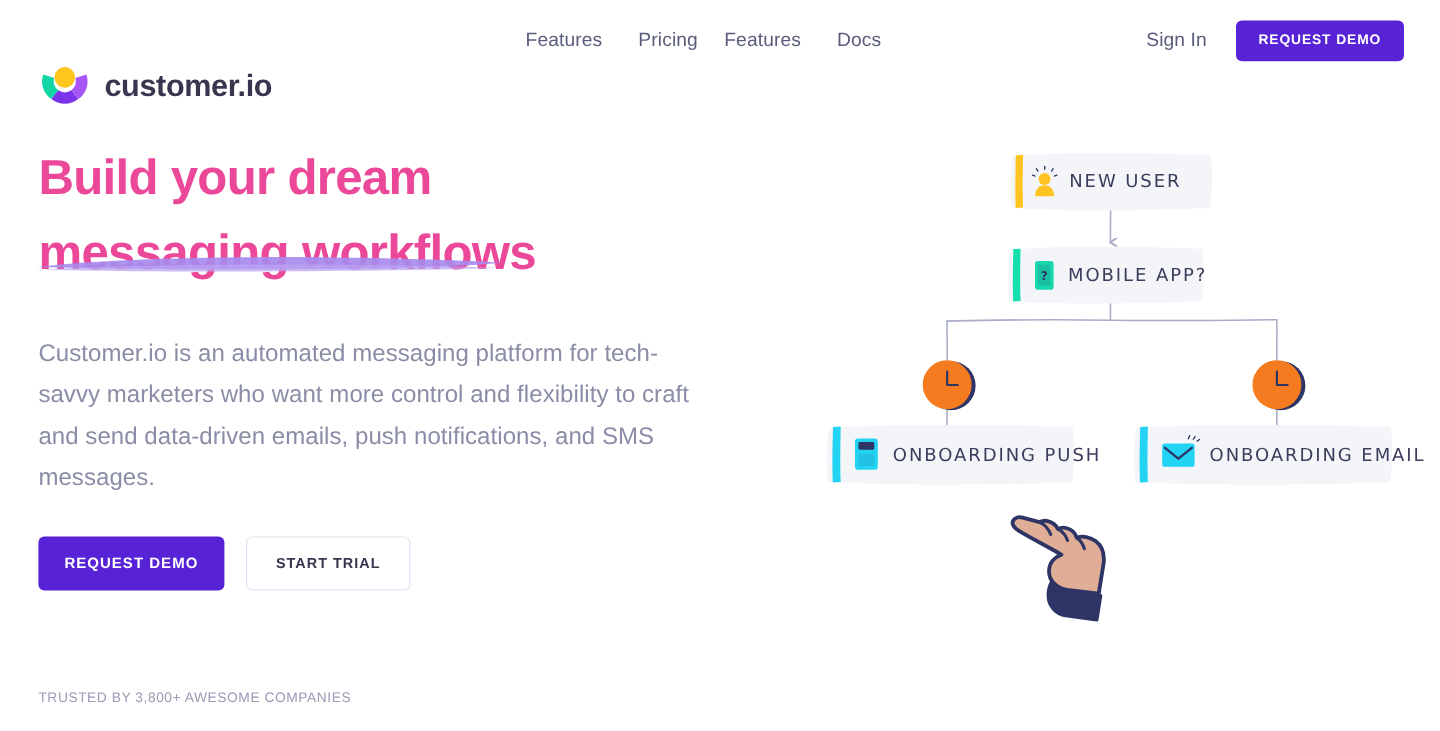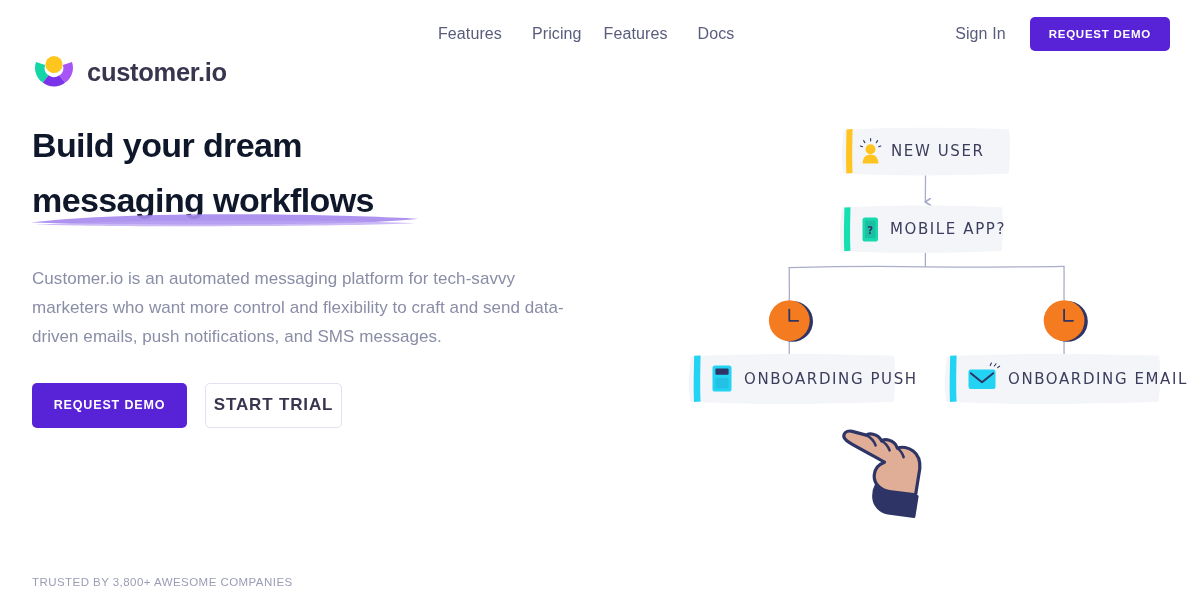--- a/index.html
+++ b/index.html
@@ -105,39 +105,39 @@
   
   .hero-left {
     position: absolute;
     left: 32px;
     top: 128px;
     width: 600px;
   }
 
   .headline-wrap { position: relative; }
   .headline {
-    font-size: 34px;
+    font-size: 41px;
     line-height: 1.0;
     font-weight: 700;
-    color: #0f172a;
+    color: #ec4899;
     letter-spacing: -0.6px;
   }
   .headline .line2 { display: block; margin-top: 21px; }
   .brush {
     position: absolute;
     left: -3px;
     top: 78px;
     width: 392px;
     height: 22px;
     pointer-events: none;
   }
 
   .subhead {
     margin-top: 47px;
-    font-size: 17px;
+    font-size: 20px;
     line-height: 1.72;
     color: #8a8da6;
     width: 555px;
     letter-spacing: 0.05px;
   }
 
   .cta-row {
     margin-top: 31px;
     display: flex;
     align-items: center;
@@ -154,21 +154,21 @@
     width: 155px;
     height: 45px;
     cursor: pointer;
     font-family: "Liberation Sans", sans-serif;
   }
   .btn-trial {
     background: #ffffff;
     color: #38364f;
     border: 1px solid #e3e0f2;
     border-radius: 5px;
-    font-size: 17px;
+    font-size: 12px;
     font-weight: 700;
     letter-spacing: 0.85px;
     width: 137px;
     height: 45px;
     cursor: pointer;
     font-family: "Liberation Sans", sans-serif;
   }
 
   
   .trusted {

